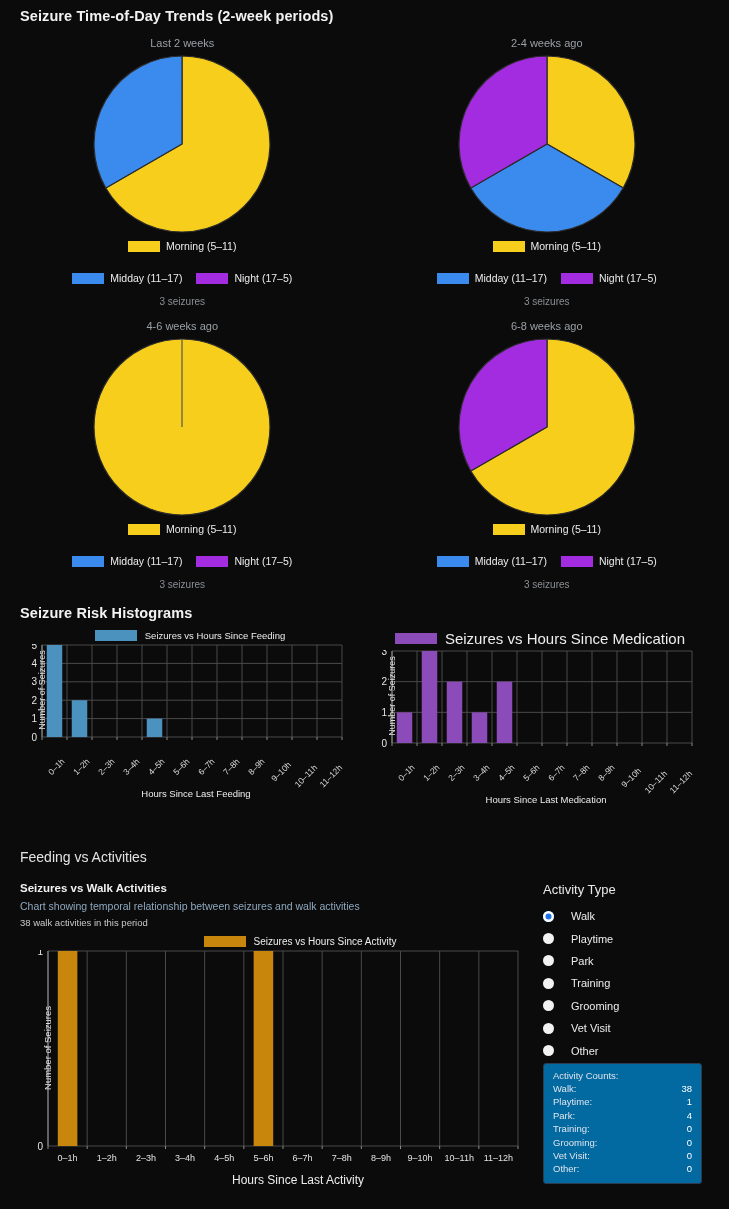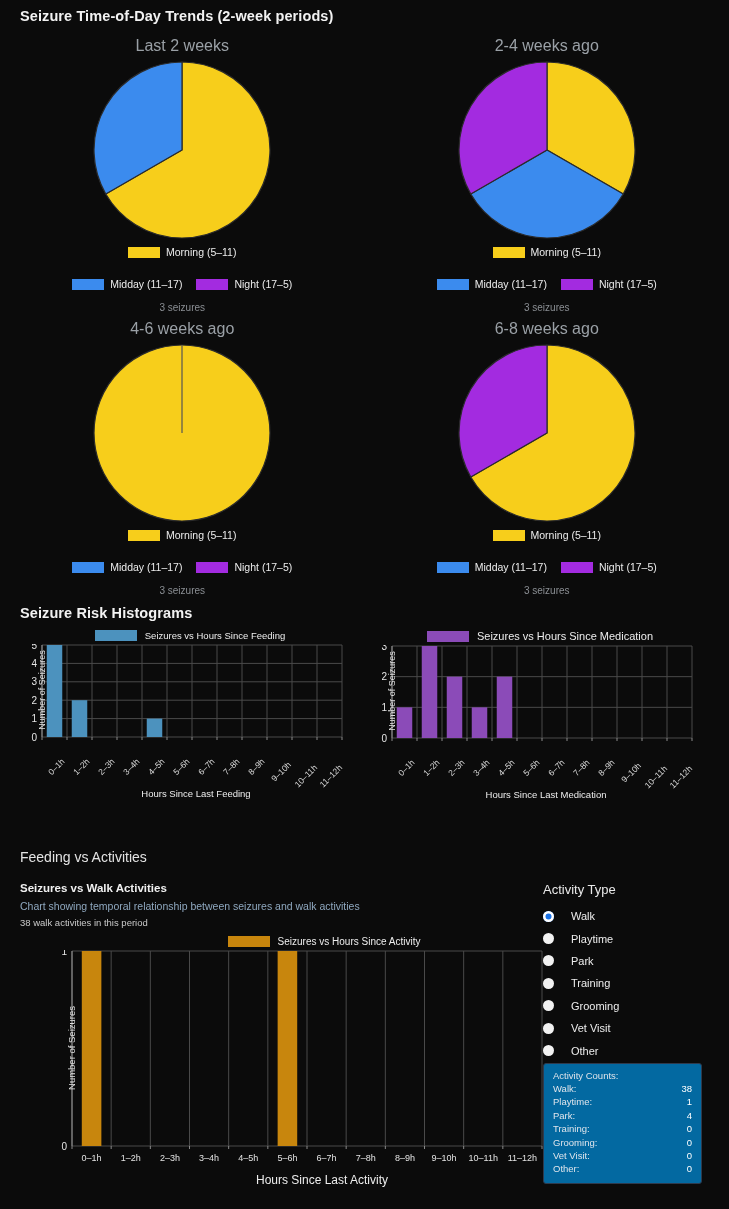--- a/index.html
+++ b/index.html
@@ -21,21 +21,21 @@
     font-size: 14px; font-weight: normal; color: #e3e3e3;
   }
 
   
   .pie-grid {
     position: absolute; left: 0; top: 28px; width: 729px;
     display: flex; flex-wrap: wrap;
   }
   .pie-cell { width: 364.5px; height: 283px; position: relative; }
   .pie-caption {
-    text-align: center; font-size: 16px; color: #9aa0a6;
+    text-align: center; font-size: 11px; color: #9aa0a6;
     padding-top: 9px;
   }
   .pie-wrap { display:flex; justify-content:center; margin-top: 6px; }
   .pie-svg { display:block; }
   .pie-legend {
     margin-top: 7px;
     display: flex; flex-wrap: wrap; justify-content: center;
     gap: 20px 14px; padding: 0 38px;
   }
   .lg-row { width:100%; display:flex; justify-content:center; gap:14px; }
@@ -298,21 +298,21 @@
               <span class="tick" style="left:278.5px;top:1px;transform-origin:right top;transform:rotate(-45deg) translateX(-100%);font-size:8.5px;">9–10h</span>
               <span class="tick" style="left:303.5px;top:1px;transform-origin:right top;transform:rotate(-45deg) translateX(-100%);font-size:8.5px;">10–11h</span>
               <span class="tick" style="left:328.5px;top:1px;transform-origin:right top;transform:rotate(-45deg) translateX(-100%);font-size:8.5px;">11–12h</span>
             </div>
           </div>
           <div class="xlabel" style="font-size:9.5px;width:350px;padding-left:42px;">Hours Since Last Feeding</div>
         </div>
       <div class="hist-cell" id="histMedication">
           <div class="chart-legend" style="margin-left:30px;">
             <span class="sw" style="background:#8B4BB8;width:42px;"></span>
-            <span class="tx" style="font-size:11px;">Seizures vs Hours Since Medication</span>
+            <span class="tx" style="font-size:15px;">Seizures vs Hours Since Medication</span>
           </div>
           <div class="plot-area" style="width:350px;position:relative;">
             <div class="ylabel" style="left:2px;top:46px;font-size:9px;">Number of Seizures</div>
             <svg class="grid-svg" width="350" height="98" viewBox="0 0 350 98">
               <line x1="42" y1="93" x2="342" y2="93" stroke="#4a4a4a" stroke-width="1"></line>
               <text x="37" y="96.5" text-anchor="end" class="ytick" font-size="10" fill="#e6e6e6" font-family="Liberation Sans, sans-serif">0</text>
               <line x1="42" y1="62.333333333333336" x2="342" y2="62.333333333333336" stroke="#4a4a4a" stroke-width="1"></line>
               <text x="37" y="65.83333333333334" text-anchor="end" class="ytick" font-size="10" fill="#e6e6e6" font-family="Liberation Sans, sans-serif">1</text>
               <line x1="42" y1="31.66666666666667" x2="342" y2="31.66666666666667" stroke="#4a4a4a" stroke-width="1"></line>
               <text x="37" y="35.16666666666667" text-anchor="end" class="ytick" font-size="10" fill="#e6e6e6" font-family="Liberation Sans, sans-serif">2</text>
@@ -372,21 +372,21 @@
   </div>
 
   <div style="position:absolute;left:20px;top:849px;" class="sec-title-light">Feeding vs Activities</div>
 
   <div class="act-head" style="left:20px;top:882px;">
     <div class="act-sub-b">Seizures vs Walk Activities</div>
     <div class="act-sub-d" style="margin-top:6px;">Chart showing temporal relationship between seizures and walk activities</div>
     <div class="act-sub-s" style="margin-top:5px;">38 walk activities in this period</div>
   </div>
 
-  <div style="position:absolute;left:0;top:936px;width:540px;margin-left:24px;" id="histActivity">
+  <div style="position:absolute;left:0;top:936px;width:540px;" id="histActivity">
       <div class="chart-legend" style="margin-left:60px;">
         <span class="sw" style="background:#C8860D;width:42px;"></span>
         <span class="tx" style="font-size:10px;">Seizures vs Hours Since Activity</span>
       </div>
       <div class="plot-area" style="width:528px;position:relative;">
         <div class="ylabel" style="left:6px;top:97.5px;font-size:9.5px;">Number of Seizures</div>
         <svg class="grid-svg" width="528" height="201" viewBox="0 0 528 201">
           <line x1="48" y1="196" x2="518" y2="196" stroke="#4a4a4a" stroke-width="1"></line>
           <text x="43" y="199.5" text-anchor="end" class="ytick" font-size="10" fill="#e6e6e6" font-family="Liberation Sans, sans-serif">0</text>
           <line x1="48" y1="1" x2="518" y2="1" stroke="#4a4a4a" stroke-width="1"></line>

